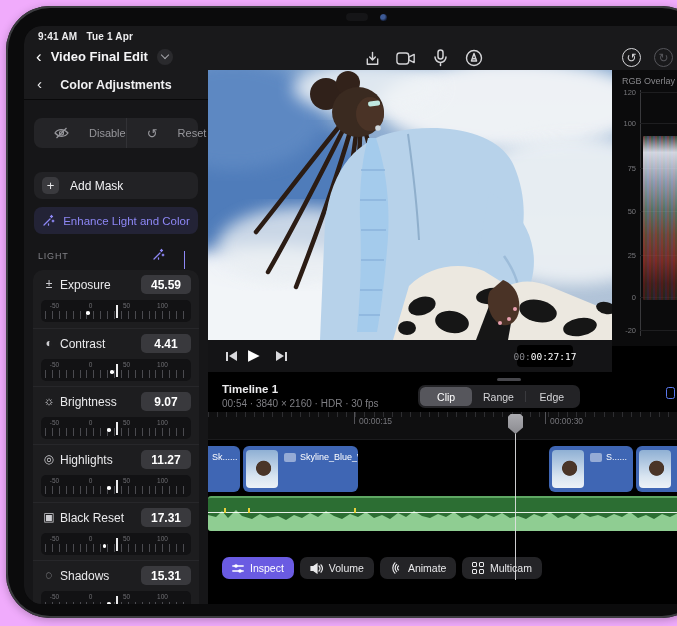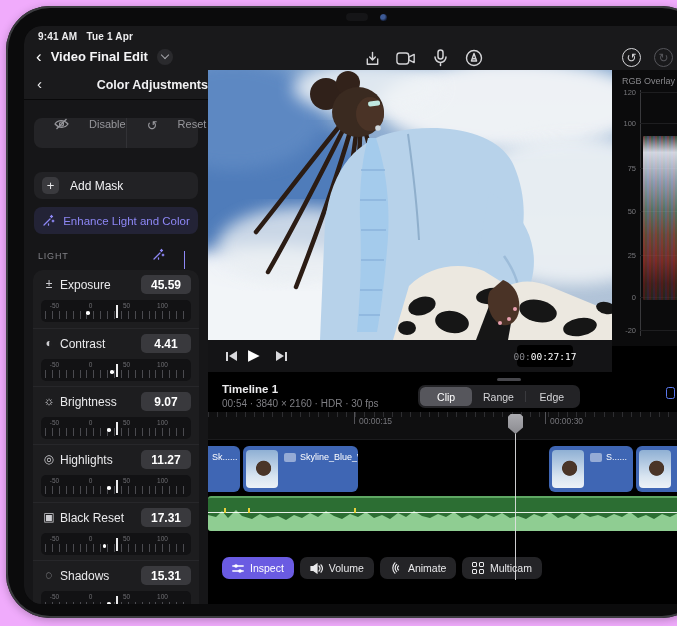--- a/index.html
+++ b/index.html
@@ -34,25 +34,25 @@
   .icon18 { width:20px; height:20px; display:flex; align-items:center; justify-content:center; }
   .glyph-circ { width:19px; height:19px; border:1.5px solid currentColor; border-radius:50%;
                 display:flex; align-items:center; justify-content:center; font-size:12px; line-height:1; }
   .dim { color:#55555a; }
 
   
   .sidebar { position:absolute; left:0; top:44px; width:184px; height:534px; background:#161618; }
   .sb-header { position:absolute; left:0; top:0; width:184px; height:30px; background:#1a1a1c;
                border-bottom:1px solid #09090a; }
   .sb-back { position:absolute; left:13px; top:5px; font-size:15px; color:#ececee; }
-  .sb-title { position:absolute; left:0; top:8px; width:184px; text-align:right;
+  .sb-title { position:absolute; left:0; top:8px; width:184px; text-align:center;
               font-size:12.5px; font-weight:bold; color:#f0f0f2; }
   .pill2 { position:absolute; left:10px; top:48px; width:164px; height:30px; background:#242427;
            border-radius:8px; display:flex; }
-  .pill2 > div { flex:1; display:flex; align-items:flex-start; justify-content:center; gap:20px;
+  .pill2 > div { flex:1; display:flex; align-items:center; justify-content:center; gap:20px;
                  color:#96969b; font-size:11px;margin-left:20px; }
   .pill2 > div:first-child { border-right:1px solid #323236; }
   .sec-label { position:absolute; left:14px; font-size:9px; letter-spacing:.8px; color:#828287; }
   .addmask { position:absolute; left:10px; top:102px; width:164px; height:27px; background:#222225;
              border-radius:8px; display:flex; align-items:center; gap:11px; padding-left:8px; }
   .plusbox { width:17px; height:17px; background:#3a3a3e; border-radius:5px; color:#e8e8ea;
              display:flex; align-items:center; justify-content:center; font-size:13px; }
   .addmask-label { font-size:12px; color:#f2f2f4; }
   .enhance { position:absolute; left:10px; top:137px; width:164px; height:27px; background:#232336;
              border-radius:8px; display:flex; align-items:center; justify-content:center; gap:8px;

